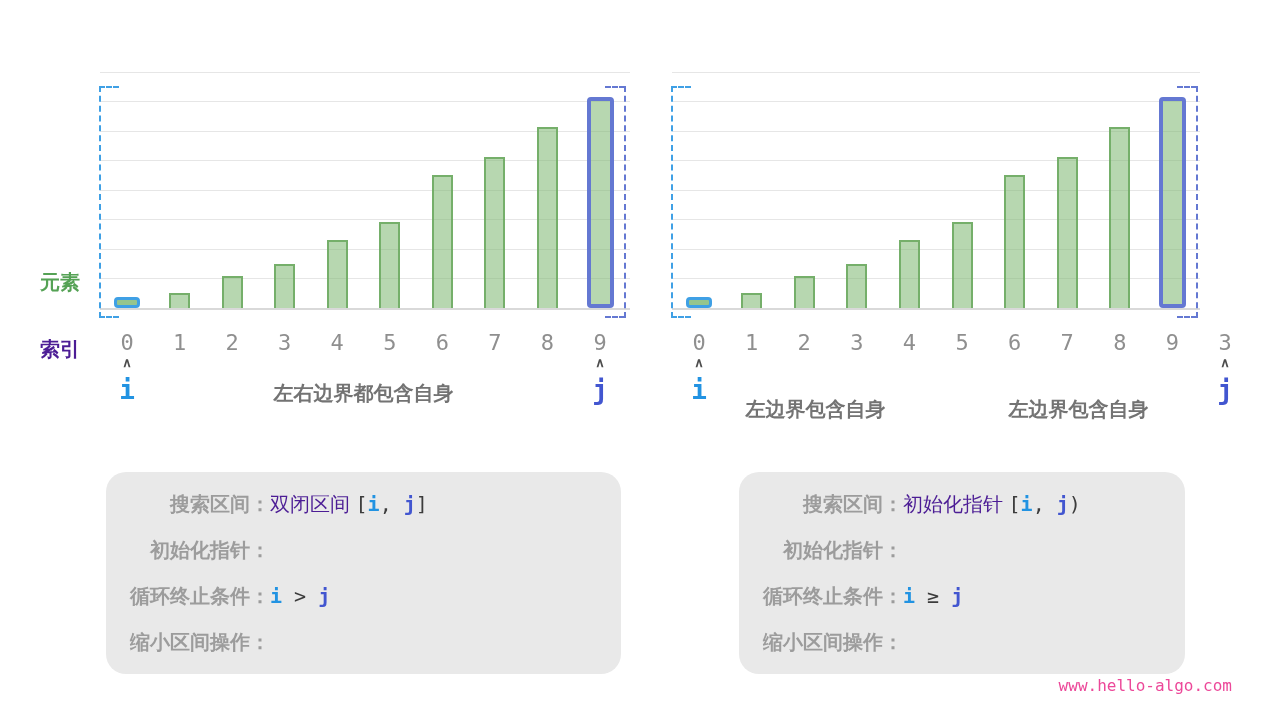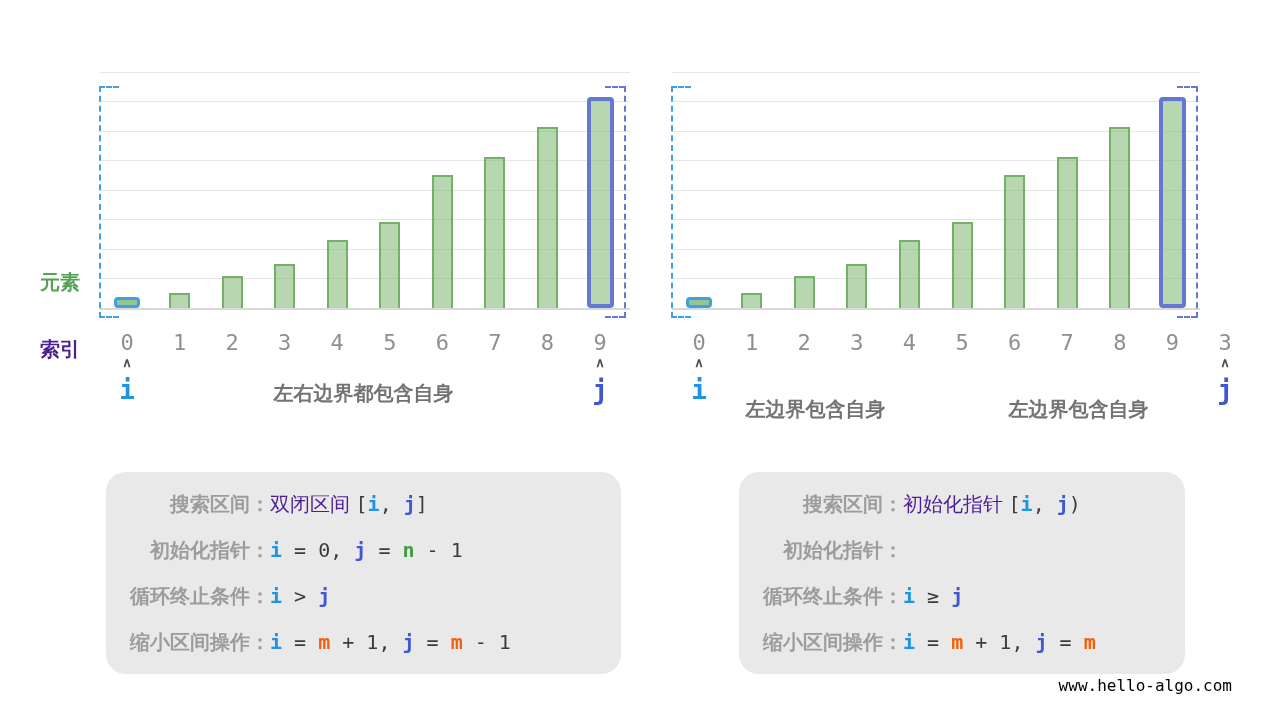--- a/index.html
+++ b/index.html
@@ -52,21 +52,21 @@
   .rule-val{font-size:20px;color:#3c3c3c;}
   .seg-txt{font-weight:400;color:#4c1d95;margin-top:32px;}
   .seg-code{font-family:"DejaVu Sans Mono",monospace;font-weight:500;color:#3c3c3c;}
   .seg-vi,.seg-vj,.seg-vn,.seg-vm{font-family:"DejaVu Sans Mono",monospace;font-weight:700;}
   .seg-vi{color:#2293e2;}
   .seg-vj{color:#4256d0;}
   .seg-vn{color:#3f9d42;}
   .seg-vm{color:#f2600c;}
   
   .watermark{position:absolute;right:48px;top:676px;
-    font-family:"DejaVu Sans Mono",monospace;font-size:16px;color:#000000;}
+    font-family:"DejaVu Sans Mono",monospace;font-size:16px;color:#ec4899;}
 </style>
 </head>
 <body>
 
 <div class="side-label elem">元素</div>
 <div class="side-label idx">索引</div>
 
 <div id="chart-0">
     <div class="plot" style="left: 100px; width: 530px;">
       <div class="bar bar-i" style="left: 14px; height: 11px;"></div>
@@ -144,42 +144,39 @@
     </div>
   </div>
 
 <div id="panel-0" class="panel" style="left:106px;width:515px;">
     <div class="rule-line">
       <div class="rule-label">搜索区间：</div>
       <div class="rule-val"><span class="seg-txt">双闭区间 </span><span class="seg-code">[</span><span class="seg-vi">i</span><span class="seg-code">, </span><span class="seg-vj">j</span><span class="seg-code">]</span></div>
     </div>
     <div class="rule-line">
       <div class="rule-label">初始化指针：</div>
-      <div class="rule-val"><span class="seg-vi">i</span><span class="seg-code"> = 0, </span><span class="seg-vj">j</span><span class="seg-code"> = </span><span class="seg-vn">n</span><span class="seg-code"> - 1</span></div>
     </div>
     <div class="rule-line">
       <div class="rule-label">循环终止条件：</div>
       <div class="rule-val"><span class="seg-vi">i</span><span class="seg-code"> &gt; </span><span class="seg-vj">j</span></div>
     </div>
     <div class="rule-line">
       <div class="rule-label">缩小区间操作：</div>
-      <div class="rule-val"><span class="seg-vi">i</span><span class="seg-code"> = </span><span class="seg-vm">m</span><span class="seg-code"> + 1, </span><span class="seg-vj">j</span><span class="seg-code"> = </span><span class="seg-vm">m</span><span class="seg-code"> - 1</span></div>
     </div>
   </div>
 <div id="panel-1" class="panel" style="left:739px;width:446px;">
     <div class="rule-line">
       <div class="rule-label">搜索区间：</div>
       <div class="rule-val"><span class="seg-txt">初始化指针 </span><span class="seg-code">[</span><span class="seg-vi">i</span><span class="seg-code">, </span><span class="seg-vj">j</span><span class="seg-code">)</span></div>
     </div>
     <div class="rule-line">
       <div class="rule-label">初始化指针：</div>
     </div>
     <div class="rule-line">
       <div class="rule-label">循环终止条件：</div>
       <div class="rule-val"><span class="seg-vi">i</span><span class="seg-code"> ≥ </span><span class="seg-vj">j</span></div>
     </div>
     <div class="rule-line">
       <div class="rule-label">缩小区间操作：</div>
-      <div class="rule-val"><span class="seg-vi">i</span><span class="seg-code"> = </span><span class="seg-vm">m</span><span class="seg-code"> + 1, </span><span class="seg-vj">j</span><span class="seg-code"> = </span><span class="seg-vm">m</span></div>
     </div>
   </div>
 
 <div class="watermark">www.hello-algo.com</div>
 
 </body></html>

